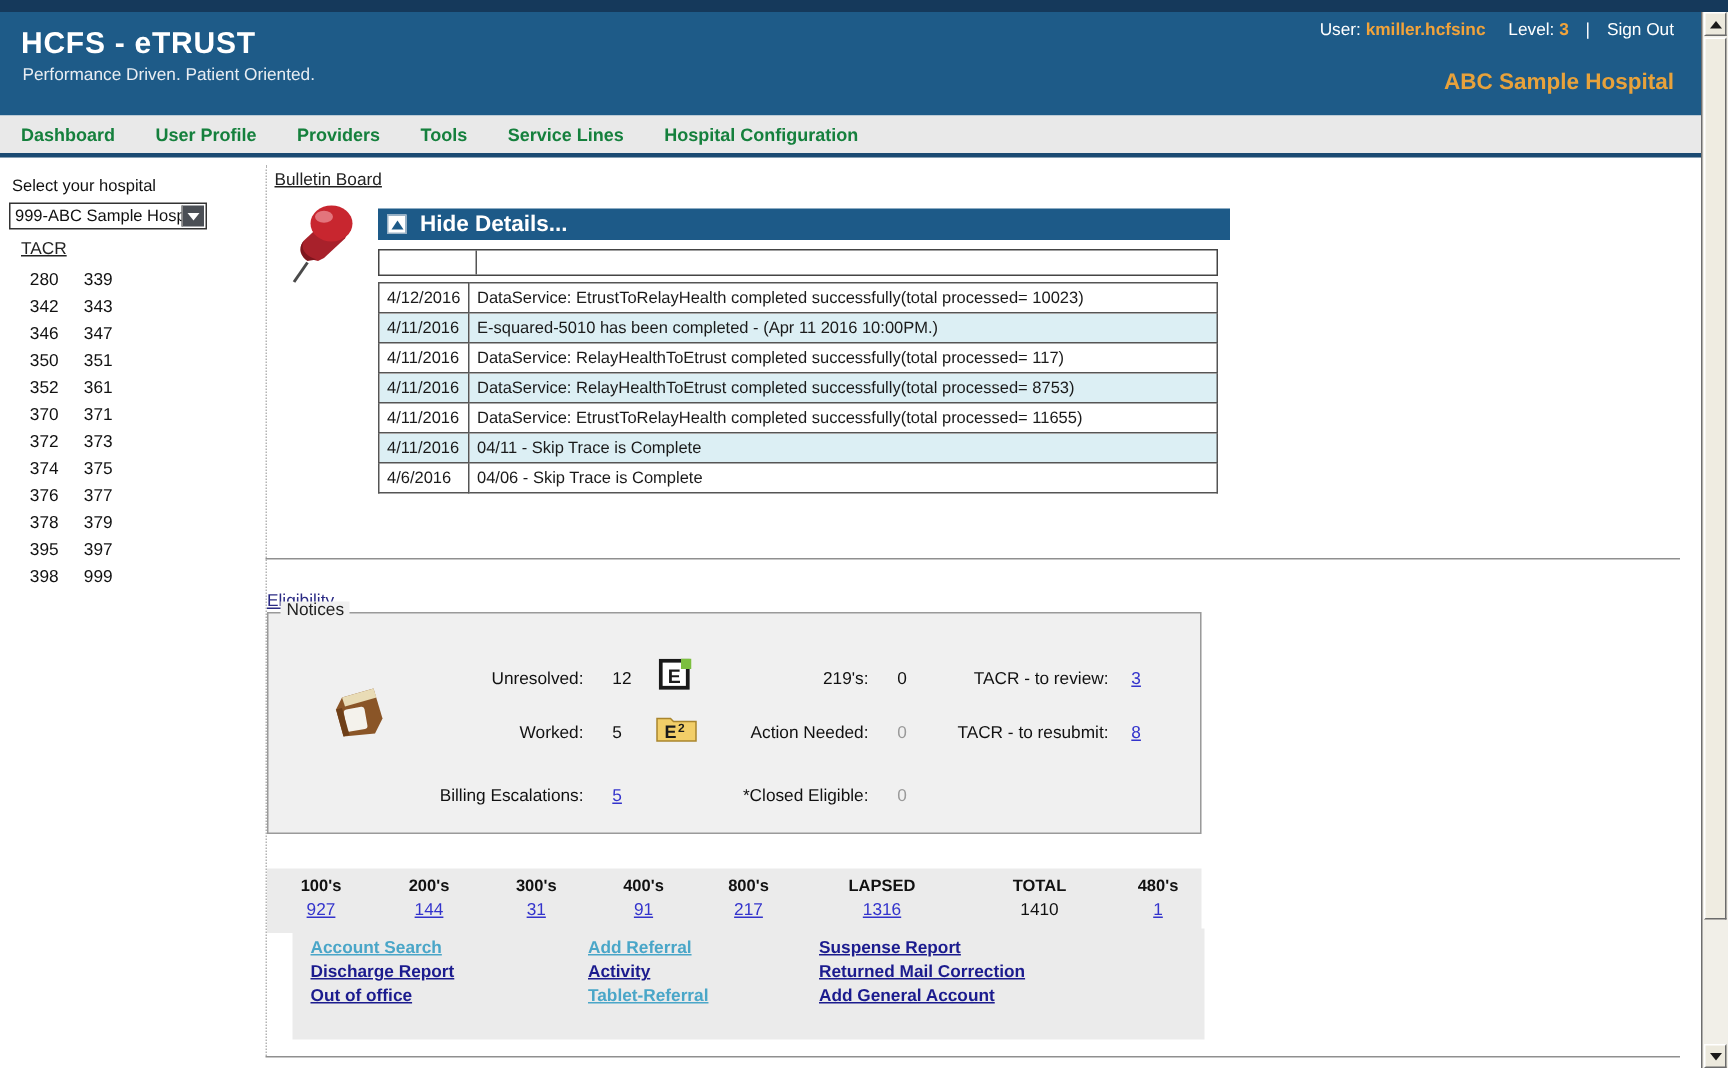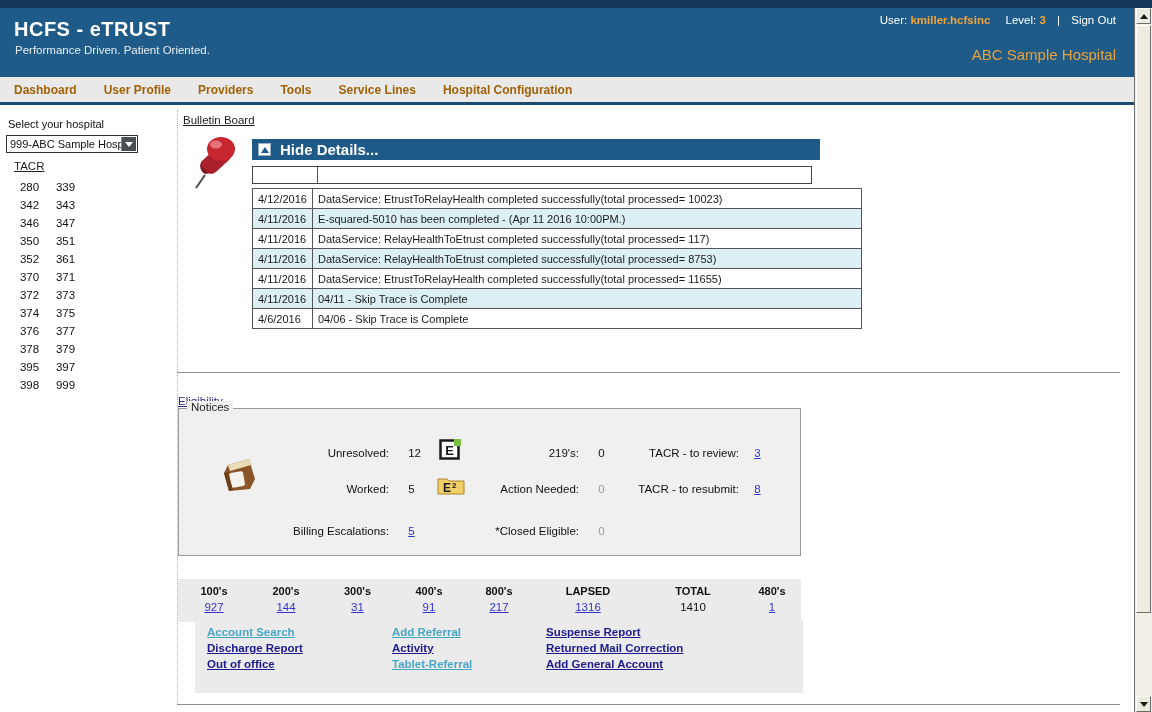--- a/index.html
+++ b/index.html
@@ -10,26 +10,26 @@
 
   
   .top-strip { position:absolute; top:0; left:0; width:1152px; height:8px; background:#15395B; }
   .masthead  { position:absolute; top:8px; left:0; width:1134px; height:69px; background:#1E5B88; }
   .app-title { position:absolute; left:14px; top:10px; color:#fff; font-size:20px; font-weight:bold; letter-spacing:.5px; }
   .tagline   { position:absolute; left:15px; top:36px; color:#E8EDF2; font-size:11.5px; }
   .userbar   { position:absolute; right:18px; top:6px; color:#fff; font-size:11.5px; white-space:nowrap; }
   .userbar .orange { color:#F2A33A; font-weight:bold; }
   .userbar .sep { margin:0 8px; }
   .userbar .signout { color:#fff; text-decoration:none; cursor:pointer; }
-  .hospital-name { position:absolute; right:18px; top:38px; color:#E8A23B; font-size:15px; font-weight:normal; }
+  .hospital-name { position:absolute; right:18px; top:38px; color:#E8A23B; font-size:15px; font-weight:bold; }
 
   
   .navbar { position:absolute; top:77px; left:0; width:1134px; height:28px; background:#E9E9E9;
             border-bottom:3px solid #1B4A72; display:flex; align-items:center; padding-left:14px; gap:27px; }
-  .nav-item { color:#a16207; font-size:12px; font-weight:bold; cursor:pointer; text-decoration:none; }
+  .nav-item { color:#15803d; font-size:12px; font-weight:bold; cursor:pointer; text-decoration:none; }
 
   
   .select-label { position:absolute; left:8px; top:118px; font-size:11px; color:#111; }
   .hospital-select { position:absolute; left:6px; top:135px; width:132px; height:18px; background:#fff;
                      border:1px solid #333; font-size:11px; color:#111; display:flex; align-items:center;
                      padding-left:3px; cursor:pointer; }
   .hospital-select .arrow-box { position:absolute; right:1px; top:1px; bottom:1px; width:15px; background:#4B4F55;
                      border-left:1px solid #888; display:flex; align-items:center; justify-content:center; }
   .tri-down-w { width:0; height:0; border-left:4px solid transparent; border-right:4px solid transparent; border-top:5px solid #fff; }
   .tacr-link { position:absolute; left:14px; top:160px; font-size:11.5px; color:#222; text-decoration:underline; cursor:pointer; }
@@ -41,21 +41,21 @@
   
   .section-link { font-size:11.5px; text-decoration:underline; cursor:pointer; }
   .bulletin-title { position:absolute; left:183px; top:114px; color:#222; }
   .details-bar { position:absolute; left:252px; top:139px; width:568px; height:21px; background:#1D5A88; display:flex; align-items:center; }
   .collapse-btn { width:13px; height:13px; background:#fff; border:1px solid #9AB2C6; margin-left:6px;
                   display:flex; align-items:center; justify-content:center; cursor:pointer; }
   .tri-up-b { width:0; height:0; border-left:4px solid transparent; border-right:4px solid transparent; border-bottom:6px solid #1D5A88; }
   .details-label { color:#fff; font-size:15px; font-weight:bold; margin-left:9px; }
   .bb-header-row { position:absolute; left:252px; top:166px; width:560px; height:18px; border:1px solid #444; background:#fff; }
   .bb-header-row .datecell { position:absolute; left:0; top:0; bottom:0; width:65px; border-right:1px solid #555; }
-  .bb-table { position:absolute; left:252px; top:188px; width:610px; border-collapse:collapse; font-size:11px; color:#1a1a1a; }
+  .bb-table { position:absolute; left:252px; top:188px; width:560px; border-collapse:collapse; font-size:11px; color:#1a1a1a; }
   .bb-table td { border:1px solid #555; height:20px; padding:0 5px; white-space:nowrap; overflow:hidden; }
   .bb-table td.date { width:60px; }
   .bb-table tr.tint { background:#DCEFF4; }
 
   
   .elig-title { position:absolute; left:178px; top:395px; color:#2A2A84; }
   .notices-box { position:absolute; left:178px; top:408px; width:623px; height:148px; background:#F0F0F0; border:1px solid #9a9a9a; }
   .notices-legend { position:absolute; left:8px; top:-8px; background:#F0F0F0; padding:0 4px; font-size:11.5px; color:#222; }
   .nrow { position:absolute; font-size:11.5px; color:#111; }
   .nlabel { text-align:right; display:inline-block; }

